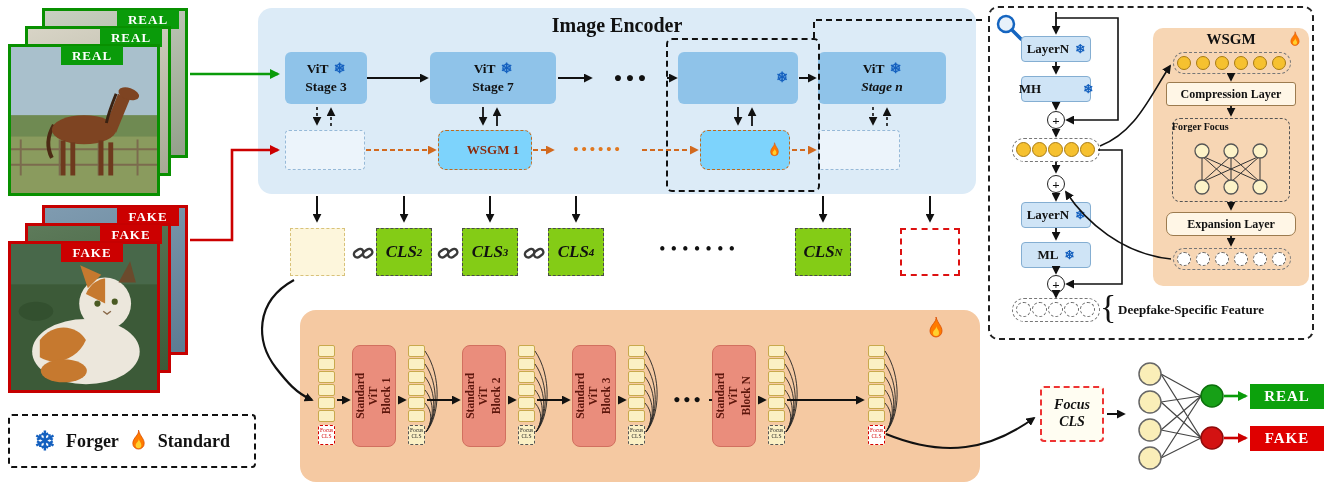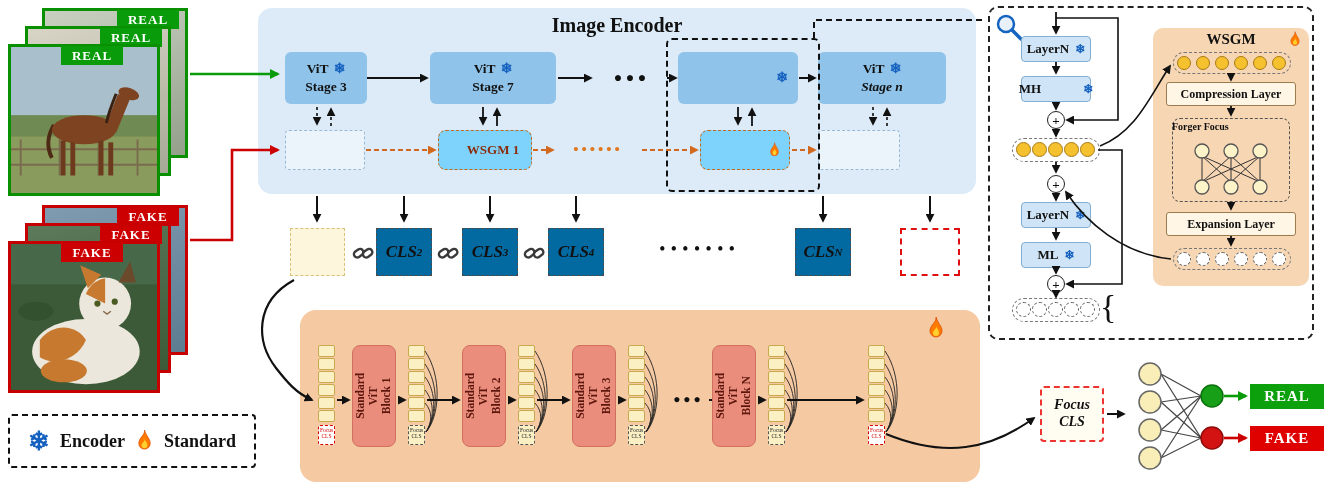--- a/index.html
+++ b/index.html
@@ -23,21 +23,21 @@
   .stage{position:absolute;background:#8fc3e9;border-radius:6px;display:flex;flex-direction:column;align-items:center;
          justify-content:center;font-weight:bold;font-size:13.5px;line-height:1.3;box-sizing:border-box;}
   .srow{display:flex;align-items:center;gap:5px;}
   .snow{color:#1460bf;font-size:14px;font-weight:bold;}
   .dashedbox{position:absolute;border:1.6px dashed #96b9d8;background:rgba(255,255,255,.45);border-radius:4px;box-sizing:border-box;}
   .orangebox{position:absolute;background:#7dd3fc;border:1.6px dashed #c06a1e;border-radius:8px;display:flex;align-items:center;
              justify-content:center;font-weight:bold;font-size:13px;color:#8b2c0e;box-sizing:border-box;padding-left:16px;}
   .zoomrect{position:absolute;border:2px dashed #111;border-radius:6px;pointer-events:none;}
   .dots{position:absolute;font-weight:bold;text-align:center;color:#111;}
   
-  .clsbox{position:absolute;background:#0369a1;border:1.5px dashed #4a4a4a;display:flex;align-items:center;
+  .clsbox{position:absolute;background:#84cc16;border:1.5px dashed #4a4a4a;display:flex;align-items:center;
           justify-content:center;font-size:17px;box-sizing:border-box;}
   .clsbox i{font-weight:bold;}
   .clsbox sub{font-size:11px;font-weight:bold;font-style:italic;}
   .clsdot{background:#fdf6dc;border:1.6px dashed #d8c27a;}
   .clsred{background:#fff;border:2px dashed #dd1111;}
   
   .blk{position:absolute;display:flex;align-items:center;justify-content:center;background:#ea8d7c;
        border:1px solid #d1705f;border-radius:8px;box-sizing:border-box;}
   .vtext{transform:rotate(-90deg);width:88px;text-align:center;font-weight:bold;font-size:11.5px;line-height:1.15;color:#5c160c;}
   .tokcol{position:absolute;width:17px;display:flex;flex-direction:column;gap:1px;}
@@ -131,21 +131,21 @@
       <path d="M78 52 C 84 38 96 36 98 36 L 98 62 z" fill="#c6792f"></path>
       <circle cx="90" cy="62" r="3.2" fill="#4a5a22"></circle>
         <circle cx="108" cy="60" r="3.2" fill="#4a5a22"></circle>
       <path d="M96 70 l4 3 l4 -3" stroke="#8a6a4a" stroke-width="1.5" fill="none"></path>
     </svg>
     <div class="tab fake" style="left:50px;right:auto;">FAKE</div>
   </div>
 
   <div class="legend" style="left:8px;top:414px;width:248px;height:54px;">
     <span class="snow">❄</span>
-    <span>Encoder</span>
+    <span>Forger</span>
     <svg class="icon" width="19" height="25" viewBox="0 0 20 26">
       <path d="M10 1 C11 6 4 9 4 15 a6 6 0 0 0 12 0 C16 10 12 8 10 1z" fill="#ff7a00" stroke="#d84b00" stroke-width="0.8"></path>
       <path d="M10 10 c1 3 -3 4 -3 7 a3 3 0 0 0 6 0 c0-3-2-4-3-7z" fill="#ffd02e"></path>
     </svg>
     <span>Standard</span>
   </div>
 
   <div class="panel" style="left:258px;top:8px;width:718px;height:186px;background:#dcebf7;"></div>
   <div class="title" style="left:258px;top:14px;width:718px;">Image Encoder</div>
 
@@ -389,20 +389,21 @@
       <span class="snow">❄</span>
   </div>
   <div class="oplus" style="left:1047px;top:275px;">+</div>
   <div class="trow" style="left:1012px;top:298px;width:88px;height:24px;"></div>
   <div class="dashc" style="left:1016px;top:302px;"></div>
   <div class="dashc" style="left:1032px;top:302px;"></div>
   <div class="dashc" style="left:1048px;top:302px;"></div>
   <div class="dashc" style="left:1064px;top:302px;"></div>
   <div class="dashc" style="left:1080px;top:302px;"></div>
   <div class="abs" style="left:1100px;top:288px;font-size:34px;font-weight:normal;">{</div>
+  <div class="abs" style="left:1118px;top:302px;width:196px;font-size:13px;font-weight:bold;">Deepfake-Specific Feature</div>
 
   <div class="panel" style="left:1153px;top:28px;width:156px;height:258px;background:#f7d6b4;border-radius:10px;"></div>
   <div class="title" style="left:1153px;top:31px;width:156px;font-size:15px;">WSGM</div>
   <div class="abs" style="left:1288px;top:31px;">
     <svg class="icon" width="14" height="18" viewBox="0 0 20 26">
       <path d="M10 1 C11 6 4 9 4 15 a6 6 0 0 0 12 0 C16 10 12 8 10 1z" fill="#ff7a00" stroke="#d84b00" stroke-width="0.8"></path>
       <path d="M10 10 c1 3 -3 4 -3 7 a3 3 0 0 0 6 0 c0-3-2-4-3-7z" fill="#ffd02e"></path>
       </svg>
   </div>
   <div class="trow" style="left:1173px;top:52px;width:118px;height:22px;"></div>
@@ -429,21 +430,21 @@
     </g>
     <g fill="#fdf3c8" stroke="#555" stroke-width="1.3">
       <circle cx="30" cy="11" r="7"></circle>
         <circle cx="59" cy="11" r="7"></circle>
         <circle cx="88" cy="11" r="7"></circle>
       <circle cx="30" cy="47" r="7"></circle>
         <circle cx="59" cy="47" r="7"></circle>
         <circle cx="88" cy="47" r="7"></circle>
     </g>
   </svg>
-  <div class="wlayer" style="left:1166px;top:212px;width:130px;height:24px;">Expansion Layer</div>
+  <div class="wlayer" style="left:1166px;top:212px;width:130px;height:24px;border-radius:7px;">Expansion Layer</div>
   <div class="trow" style="left:1173px;top:248px;width:118px;height:22px;"></div>
   <div class="dashc sm" style="left:1177px;top:252px;"></div>
   <div class="dashc sm" style="left:1196px;top:252px;"></div>
   <div class="dashc sm" style="left:1215px;top:252px;"></div>
   <div class="dashc sm" style="left:1234px;top:252px;"></div>
   <div class="dashc sm" style="left:1253px;top:252px;"></div>
   <div class="dashc sm" style="left:1272px;top:252px;"></div>
 
   <div class="focuscls" style="left:1040px;top:386px;width:64px;height:56px;padding:4px 10px;">Focus CLS</div>
   <div class="outbox" style="left:1250px;top:384px;width:74px;height:25px;background:#0ca10c;">REAL</div>

